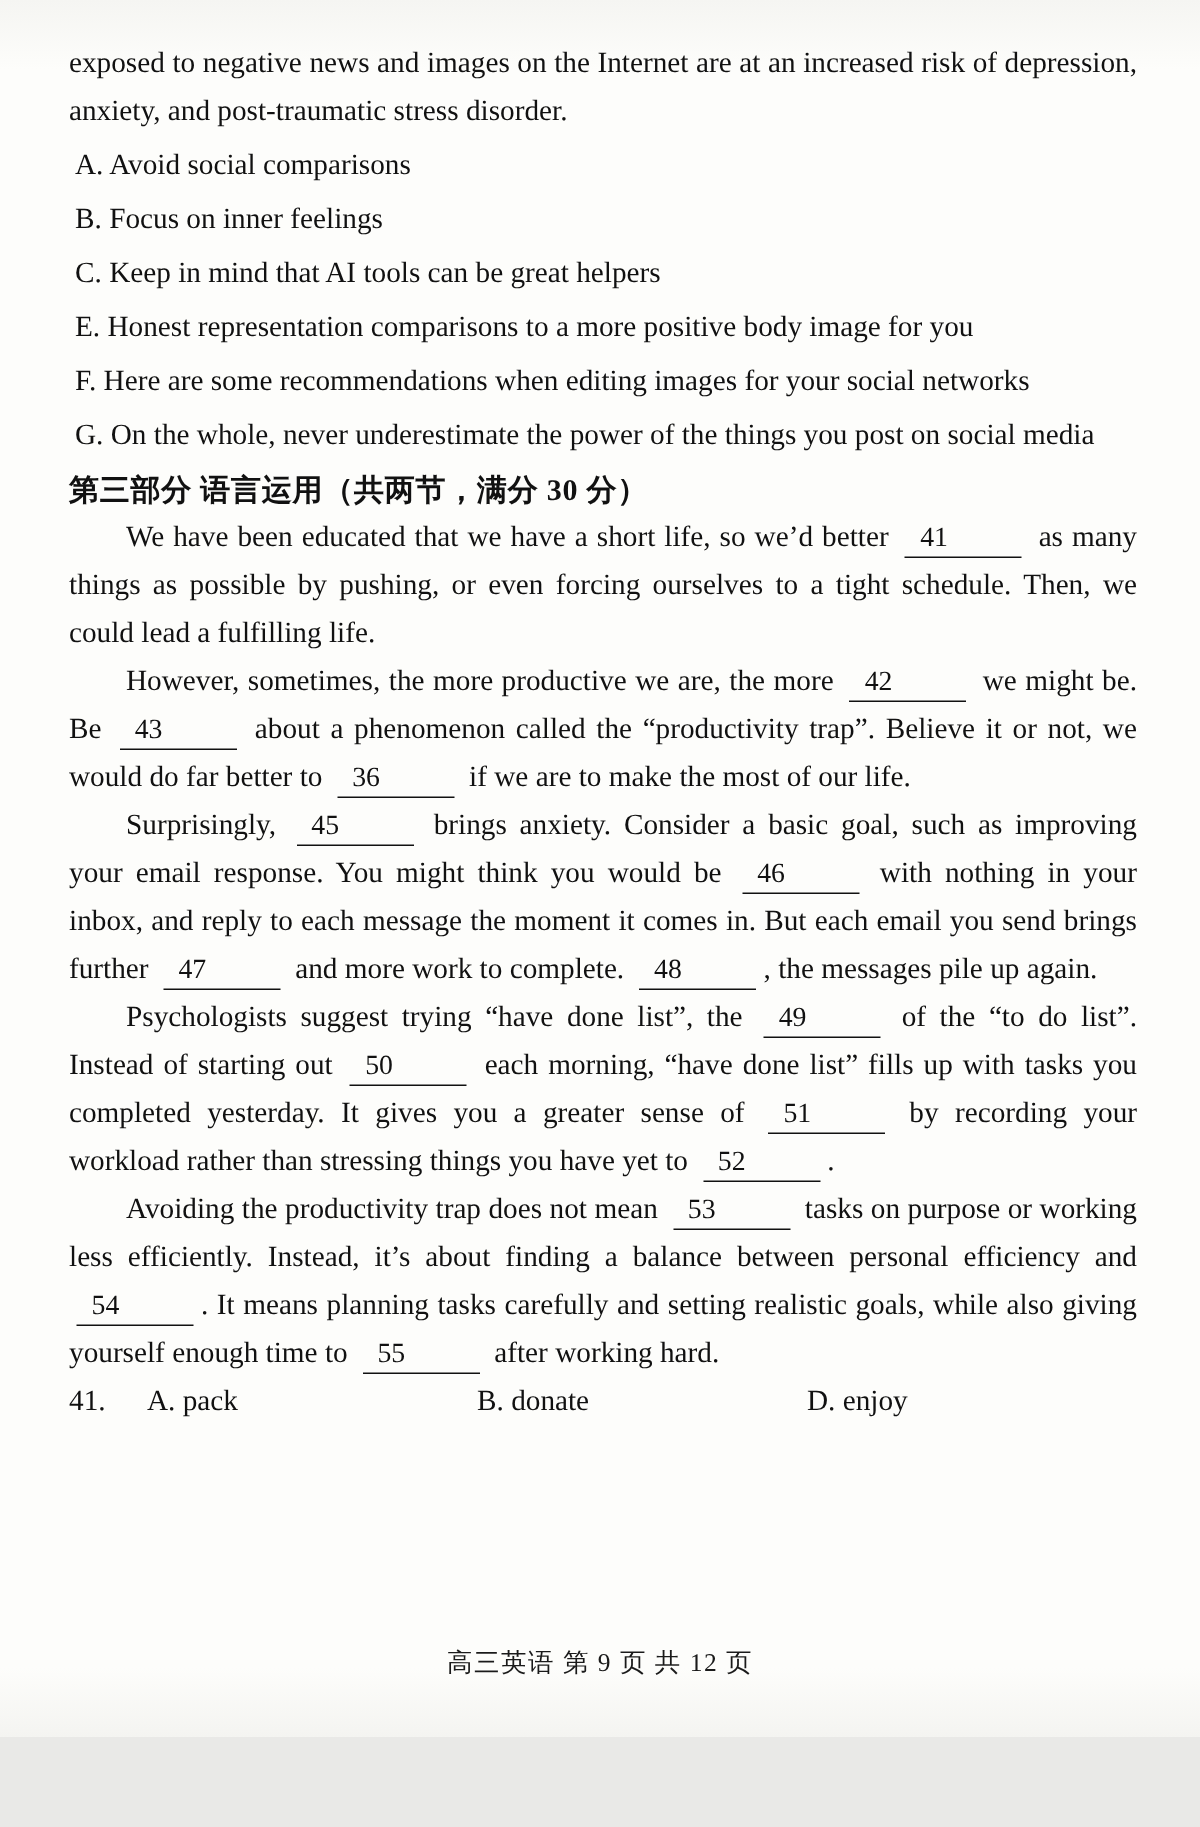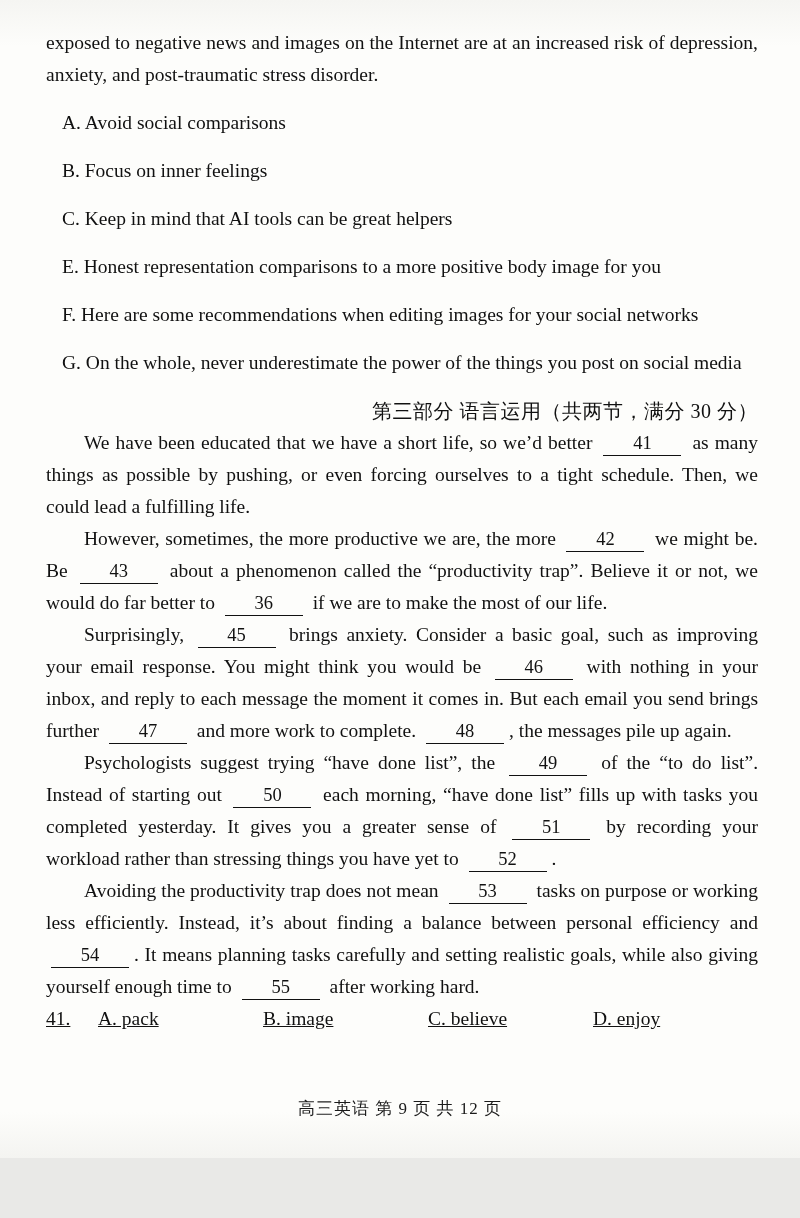--- a/index.html
+++ b/index.html
@@ -12,50 +12,47 @@
     color: #111;
     font-family: "Liberation Serif", "DejaVu Serif", serif;
     overflow: hidden;
   }
   .content {
     padding: 27px 42px 0 46px;
     font-size: 19.5px;
     line-height: 32px;
   }
   .intro { text-align: justify; margin: 0; }
-  .option-line { margin: 16px; }
+  .option-line { margin: 4px; }
   .section-heading {
-    font-weight: normal;
+    font-weight: bold;
     font-size: 20px;
     margin: 0;
     letter-spacing: 0.5px;
-    text-align: right;
   }
   .sub-heading, .instructions { margin: 0; text-align: justify; }
   .para {
     margin: 0;
     text-align: justify;
     text-indent: 38px;
   }
   .blank {
     display: inline-block;
     min-width: 58px;
     padding: 0 10px 0px 10px;
     margin: 0 5px;
     border-bottom: 1.4px solid #111;
-    text-align: center;
     text-indent: 0;
     line-height: 24px;
     font-size: 18.5px;
   }
   .q-row {
     display: flex;
     margin: 0;
     align-items: center;
-    text-decoration: underline;
   }
   .q-num { width: 52px; flex: 0 0 auto; }
   .q-opt { flex: 1 1 0; }
   .footer {
     position: absolute;
     left: 0;
     bottom: 38px;
     width: 100%;
     text-align: center;
     font-size: 17px;
@@ -86,21 +83,20 @@
       <p class="para">We have been educated that we have a short life, so we’d better <span class="blank">41</span> as many things as possible by pushing, or even forcing ourselves to a tight schedule. Then, we could lead a fulfilling life.</p>
       <p class="para">However, sometimes, the more productive we are, the more <span class="blank">42</span> we might be. Be <span class="blank">43</span> about a phenomenon called the “productivity trap”. Believe it or not, we would do far better to <span class="blank">36</span> if we are to make the most of our life.</p>
       <p class="para">Surprisingly, <span class="blank">45</span> brings anxiety. Consider a basic goal, such as improving your email response. You might think you would be <span class="blank">46</span> with nothing in your inbox, and reply to each message the moment it comes in. But each email you send brings further <span class="blank">47</span> and more work to complete. <span class="blank">48</span>, the messages pile up again.</p>
       <p class="para">Psychologists suggest trying “have done list”, the <span class="blank">49</span> of the “to do list”. Instead of starting out <span class="blank">50</span> each morning, “have done list” fills up with tasks you completed yesterday. It gives you a greater sense of <span class="blank">51</span> by recording your workload rather than stressing things you have yet to <span class="blank">52</span>.</p>
       <p class="para">Avoiding the productivity trap does not mean <span class="blank">53</span> tasks on purpose or working less efficiently. Instead, it’s about finding a balance between personal efficiency and <span class="blank">54</span>. It means planning tasks carefully and setting realistic goals, while also giving yourself enough time to <span class="blank">55</span> after working hard.</p>
     </div>
 
     <div class="q-row">
       <span class="q-num">41.</span>
       <span class="q-opt">A. pack</span>
-      <span class="q-opt">B. image</span>
-      <span class="q-opt">C. believe</span>
+      <span class="q-opt">B. donate</span>
       <span class="q-opt">D. enjoy</span>
     </div>
 
   </div>
 
   <div class="footer">高三英语 第 9 页 共 12 页</div>
 </div>
 
 </body></html>

